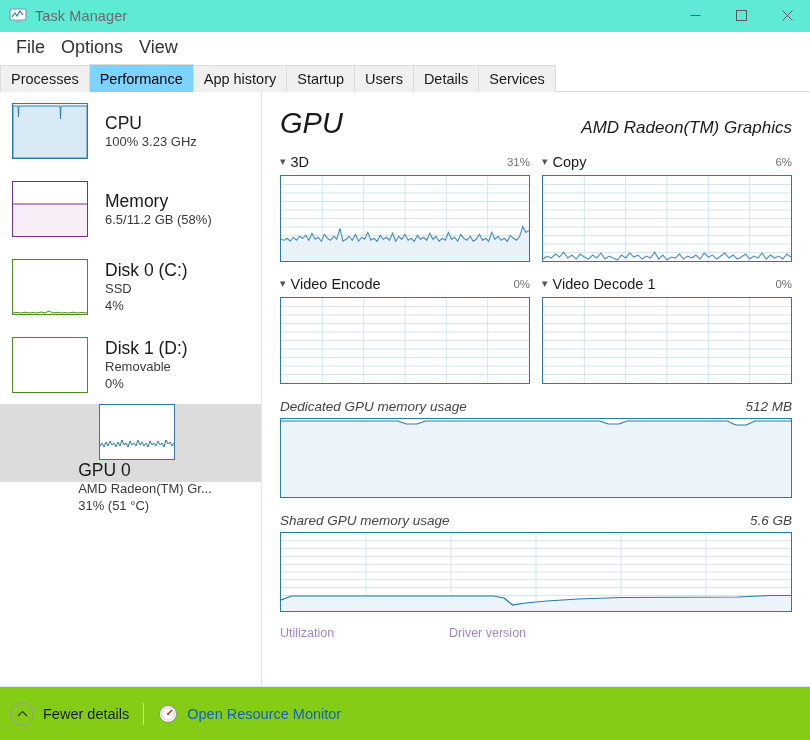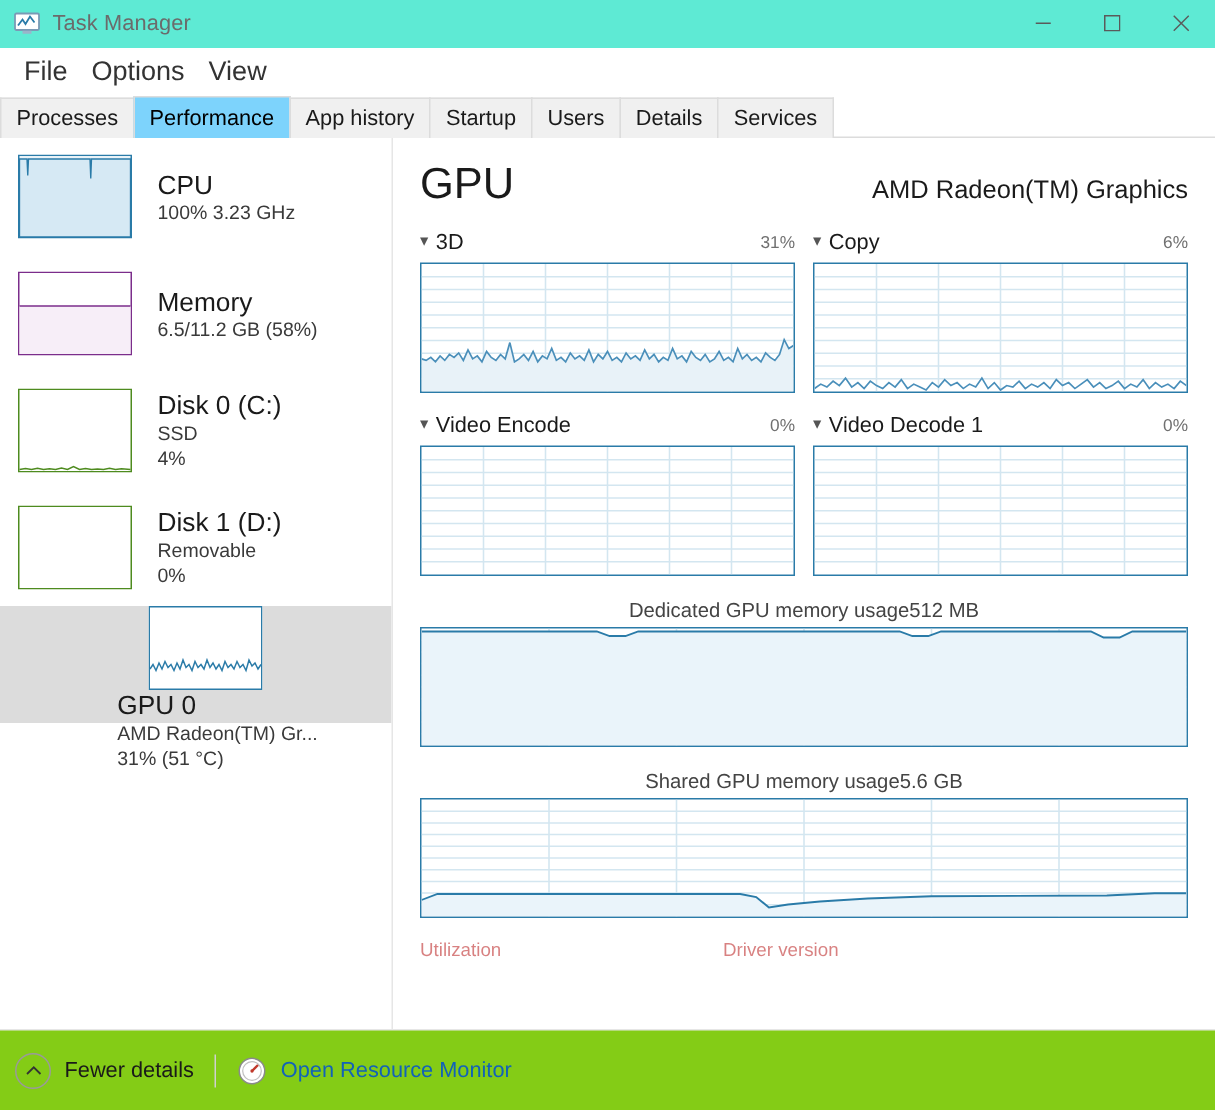--- a/index.html
+++ b/index.html
@@ -82,21 +82,21 @@
   }
   .side-txt { margin-left: 17px; min-width: 0; }
   .side-title { font-size: 17.5px; color: #1a1a1a; line-height: 20px; font-weight: 400; }
   .side-sub { font-size: 13px; color: #3a3a3a; line-height: 16px; margin-top: 1px; }
 
   
   .main {
     flex: 1; position: relative; overflow: hidden;
     padding: 14px 18px 0 18px;
   }
-  .main-head { display: flex; align-items: baseline; justify-content: space-between; }
+  .main-head { display: flex; align-items: baseline; justify-content: space-between; font-style: italic; }
   .main-title { font-size: 29px; color: #1a1a1a; line-height: 34px; font-weight: 400; }
   .main-sub { font-size: 17px; color: #1a1a1a; }
 
   .grid-row { display: flex; gap: 12px; margin-top: 14px; }
   .cell { flex: 1; min-width: 0; }
   .cell-head {
     display: flex; align-items: baseline; justify-content: space-between;
     margin-bottom: 5px;
   }
   .cell-label { font-size: 14.5px; color: #1a1a1a; display: flex; align-items: center; gap: 5px; }
@@ -105,30 +105,31 @@
 
   .graph {
     border: 1px solid #2a7ba8; background: #fff;
     position: relative; overflow: hidden;
   }
   .graph.small { height: 87px; }
   .graph.wide  { height: 80px; }
   .graph svg { display: block; width: 100%; height: 100%; }
 
   .wide-head {
-    display: flex; align-items: baseline; justify-content: center;
+    display: flex; align-items: baseline; justify-content: space-between;
     margin-bottom: 4px;
+    font-style: italic;
   }
   .wide-label { font-size: 13.5px; color: #444; }
   .wide-val { font-size: 13.5px; color: #444; }
   .wide-block { margin-top: 15px; }
 
   .stats-clip {
     margin-top: 14px; height: 16px; overflow: hidden;
-    display: flex; color: #b91c1c; font-size: 12.5px; opacity:.55;gap:33px;
+    display: flex; color: #4c1d95; font-size: 12.5px; opacity:.55;
   }
   .stats-clip > div { width: 33%; }
 
   
   .footer {
     position: absolute; top: 686px; left: 0; width: 810px; height: 54px;
     background: #84cc16; border-top: 1px solid #e6e6e6;
     display: flex; align-items: center; padding-left: 10px;
   }
   .fewer { display: flex; align-items: center; gap: 9px; }

